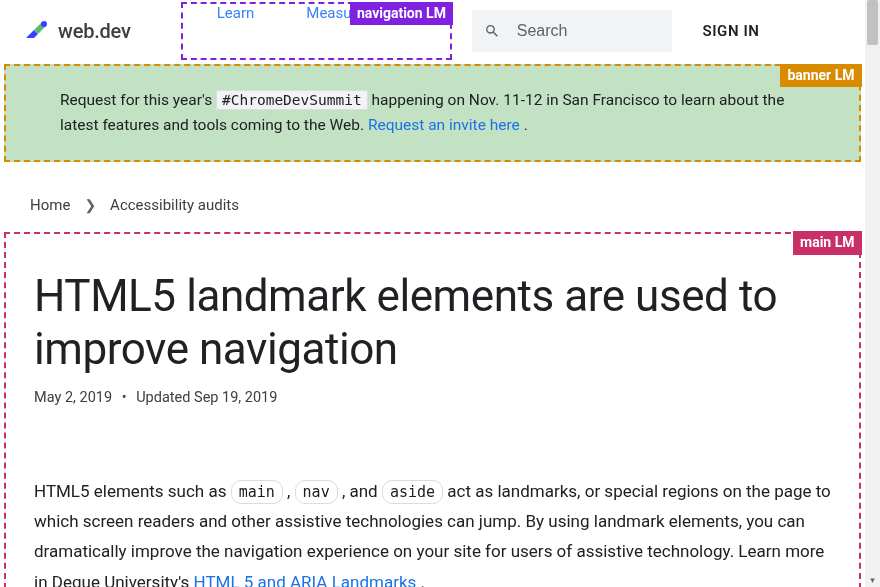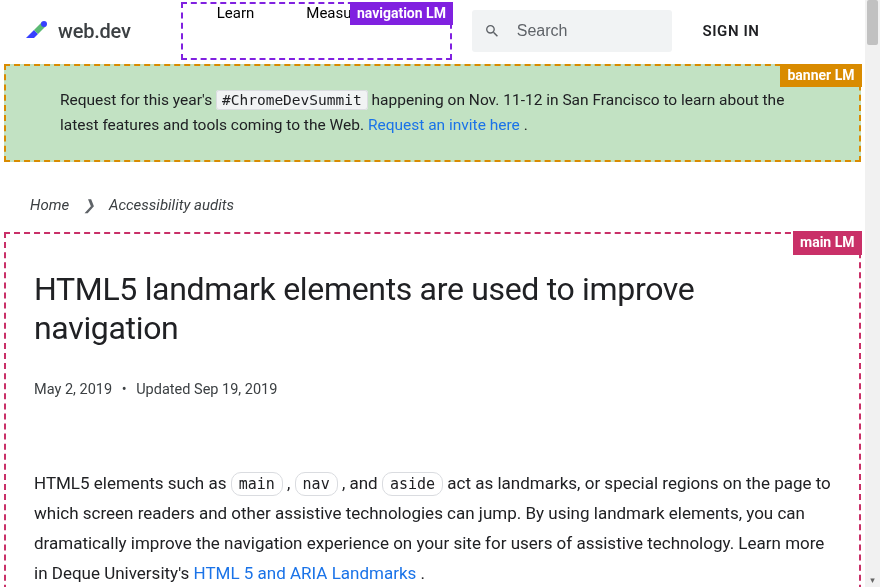--- a/index.html
+++ b/index.html
@@ -8,41 +8,41 @@
 .scrollbar-track { position: absolute; right: 0; top: 0; width: 15px; height: 587px; background: #f1f1f1; }
 .scrollbar-thumb { position: absolute; right: 2px; top: 0; width: 11px; height: 45px; background: #c1c1c1; border-radius: 2px; }
 .scrollbar-arrow { position: absolute; right: 0; width: 15px; height: 15px; display: flex; align-items: center; justify-content: center; font-size: 9px; color: #666; }
 .scrollbar-arrow.down { bottom: 0; }
 
 .header { display: flex; align-items: center; height: 62px; padding: 0 24px; }
 .logo-wrap { display: flex; align-items: center; gap: 6px; }
 .logo-text { font-size: 20px; font-weight: 500; letter-spacing: -0.01em; color: #3c4043; }
 
 .nav-box { position: relative; margin-left: 50px; border: 2.5px dashed #8021e0; display: flex; height: 58px; align-items: flex-start; padding: 0 8px; }
-.nav-item { padding: 0 26px; font-size: 15px; color: #000000; cursor: pointer; }
+.nav-item { padding: 0 26px; font-size: 15px; color: #3b82f6; cursor: pointer; }
 .lm-label { position: absolute; font-size: 14px; font-weight: 700; color: #fff; padding: 3px 7px; line-height: 1.25; }
 .lm-nav { background: #8021e0; top: -2.5px; right: -2.5px; }
 
 .search-wrap { margin-left: 20px; display: flex; align-items: center; background: #f1f3f4; height: 42px; border-radius: 3px; padding: 0 12px; gap: 16px; width: 200px; }
 .search-input { border: none; background: transparent; outline: none; font-size: 16px; color: #5f6368; width: 100%; }
 .search-input::placeholder { color: #5f6368; }
 
 .signin { margin-left: 30px; font-size: 15px; font-weight: 600; letter-spacing: 0.04em; cursor: pointer; }
 
 .banner-box { position: relative; margin: 2px 4px 0 4px; border: 2.5px dashed #d98b00; background: #c2e2c3; padding: 22px 50px 22px 54px; font-size: 15.5px; line-height: 1.6; color: #202124; }
 .lm-banner { background: #d98b00; top: -2.5px; right: -2.5px; }
 .hashtag { font-family: ui-monospace, Menlo, Consolas, monospace; font-size: 14.5px; background: #f1f3f4; border: 1px solid #dadce0; padding: 1px 5px; border-radius: 3px; }
 .banner-link { color: #1a73e8; text-decoration: none; cursor: pointer; }
 
-.breadcrumb { padding: 34px 30px 12px 30px; font-size: 15px; color: #3c4043; display: flex; align-items: center; gap: 14px; font-style: italic; }
+.breadcrumb { padding: 34px 30px 12px 30px; font-size: 15px; color: #3c4043; display: flex; align-items: center; gap: 14px; }
 .crumb-sep { color: #5f6368; font-size: 14px; }
 
 .main-box { position: relative; margin: 6px 4px 0 4px; border: 2.5px dashed #c93068; padding: 36px 28px 20px 28px; }
 .lm-main { background: #c93068; top: -2.5px; right: -2.5px; }
-.page-title { font-size: 32px; font-weight: 400; line-height: 1.22; letter-spacing: -0.01em; color: #202124; margin-bottom: 33px; }
+.page-title { font-size: 44px; font-weight: 400; line-height: 1.22; letter-spacing: -0.01em; color: #202124; margin-bottom: 12px; }
 .meta { font-size: 14.5px; color: #3c4043; margin-bottom: 70px; }
 .meta-sep { margin: 0 6px; }
 .body-text { font-size: 17px; line-height: 1.78; color: #202124; }
 .code-chip { font-family: ui-monospace, Menlo, Consolas, monospace; font-size: 15px; background: #fff; border: 1px solid #dadce0; padding: 2px 7px; border-radius: 10px; }
 .body-link { color: #1a73e8; text-decoration: none; cursor: pointer; }
 </style>
 </head>
 <body>
 
 <div class="viewport">

